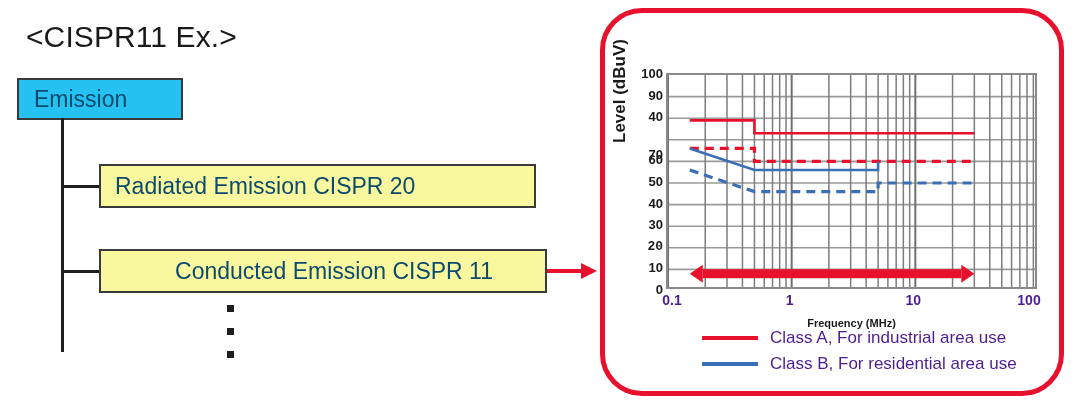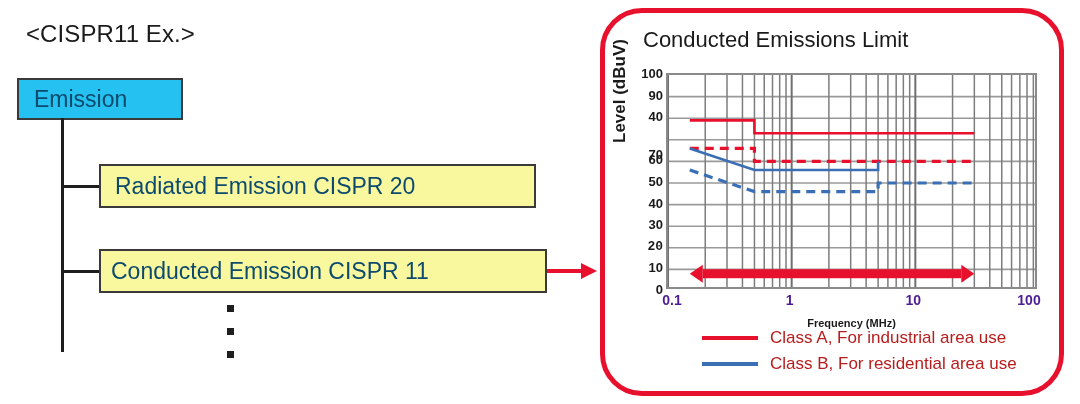--- a/index.html
+++ b/index.html
@@ -12,21 +12,21 @@
     overflow:hidden;
     position:relative;
   }
 
   
   #tree-panel{
     position:absolute; left:0; top:0; width:600px; height:404px;
   }
   #diagram-title{
     position:absolute; left:26px; top:22px;
-    font-size:24px; line-height:1; letter-spacing:.1px;
+    font-size:30px; line-height:1; letter-spacing:.1px;
     white-space:nowrap; color:#1a1a1a;
   }
   .node-box{
     position:absolute;
     box-sizing:border-box;
     border:2px solid #3a3a3a;
     display:flex; align-items:center;
     font-size:23px; line-height:1;
     white-space:nowrap;
     color:#0c4a6e;
@@ -37,21 +37,22 @@
     padding-left:15px;
   }
   #node-radiated{
     left:99px; top:164px; width:437px; height:44px;
     background:#faf89e;
     padding-left:14px;
   }
   #node-conducted{
     left:99px; top:249px; width:448px; height:44px;
     background:#faf89e;
-    padding-left:10px;
+    padding-left:22px;
+    justify-content:center;
   }
   
   #tree-trunk{
     position:absolute; left:61px; top:118px;
     width:3px; height:234px; background:#1e1e1e;
   }
   .tree-branch{
     position:absolute; left:61px; width:40px; height:3px; background:#1e1e1e;
   }
   #branch-1{ top:185px; }
@@ -137,21 +138,21 @@
     width:340px;
   }
   .legend-row{
     display:flex; align-items:center; height:26px;
   }
   .legend-swatch{
     width:56px; height:0; border-top:4px solid #e8112d; margin-right:12px;
     flex:0 0 auto;
   }
   .legend-swatch.blue{ border-top-color:#3a6fb5; }
-  .legend-text{ font-size:17px; white-space:nowrap; color:#b91c1c; }
+  .legend-text{ font-size:17px; white-space:nowrap; color:#4c1d95; }
 </style>
 </head>
 <body>
 
 <div id="tree-panel">
 
   <div id="diagram-title">&lt;CISPR11 Ex.&gt;</div>
 
   <div class="node-box" id="node-emission">
     <span>Emission</span>
@@ -176,21 +177,20 @@
   </div>
 
   <div id="connector-arrow">
     <span class="shaft"></span>
       <span class="head"></span>
   </div>
 </div>
 
 <div id="chart-panel">
 
-  <div id="chart-title">Conducted Emissions Limit</div>
 
   <div id="plot-wrap">
 
     <div id="y-axis-label">Level (dBuV)</div>
 
     <div id="plot-area">
       <svg id="plot-svg" width="371" height="216" viewBox="0 0 371 216">
           <line x1="0" y1="21.599999999999994" x2="371" y2="21.599999999999994" stroke="#9a9a9a" stroke-width="1.6"></line>
           <line x1="0" y1="43.19999999999999" x2="371" y2="43.19999999999999" stroke="#9a9a9a" stroke-width="1.6"></line>
           <line x1="0" y1="64.80000000000001" x2="371" y2="64.80000000000001" stroke="#9a9a9a" stroke-width="1.6"></line>

